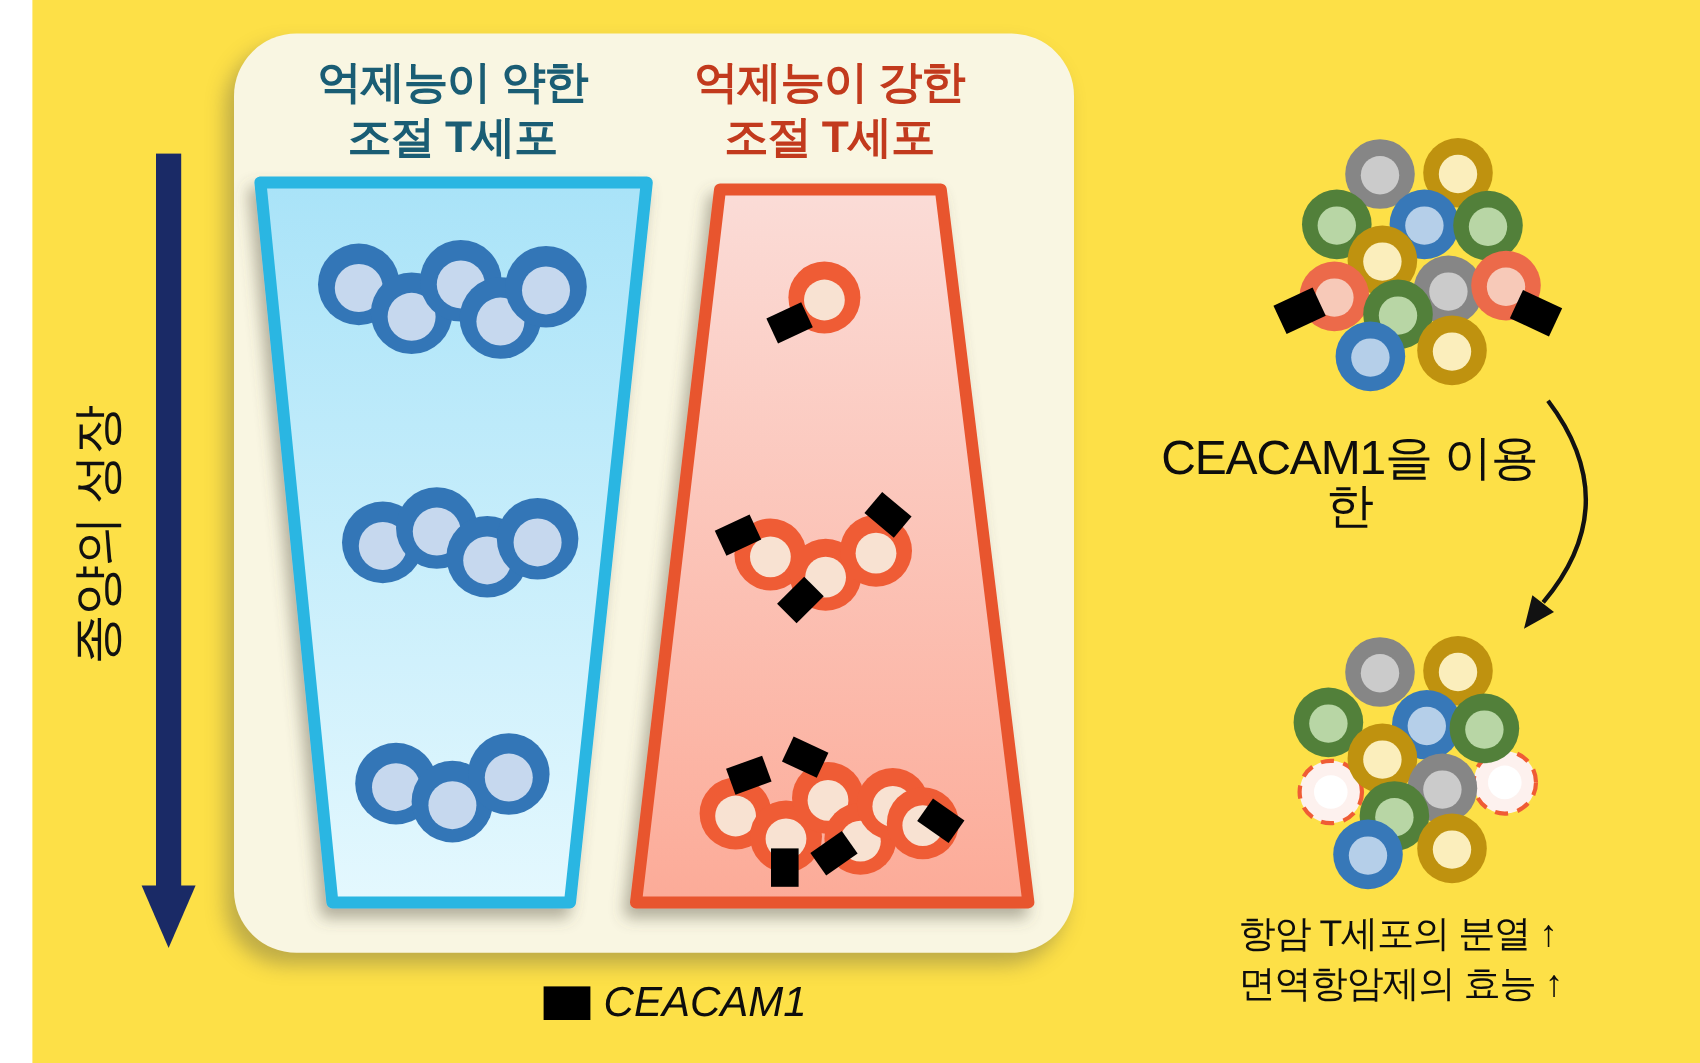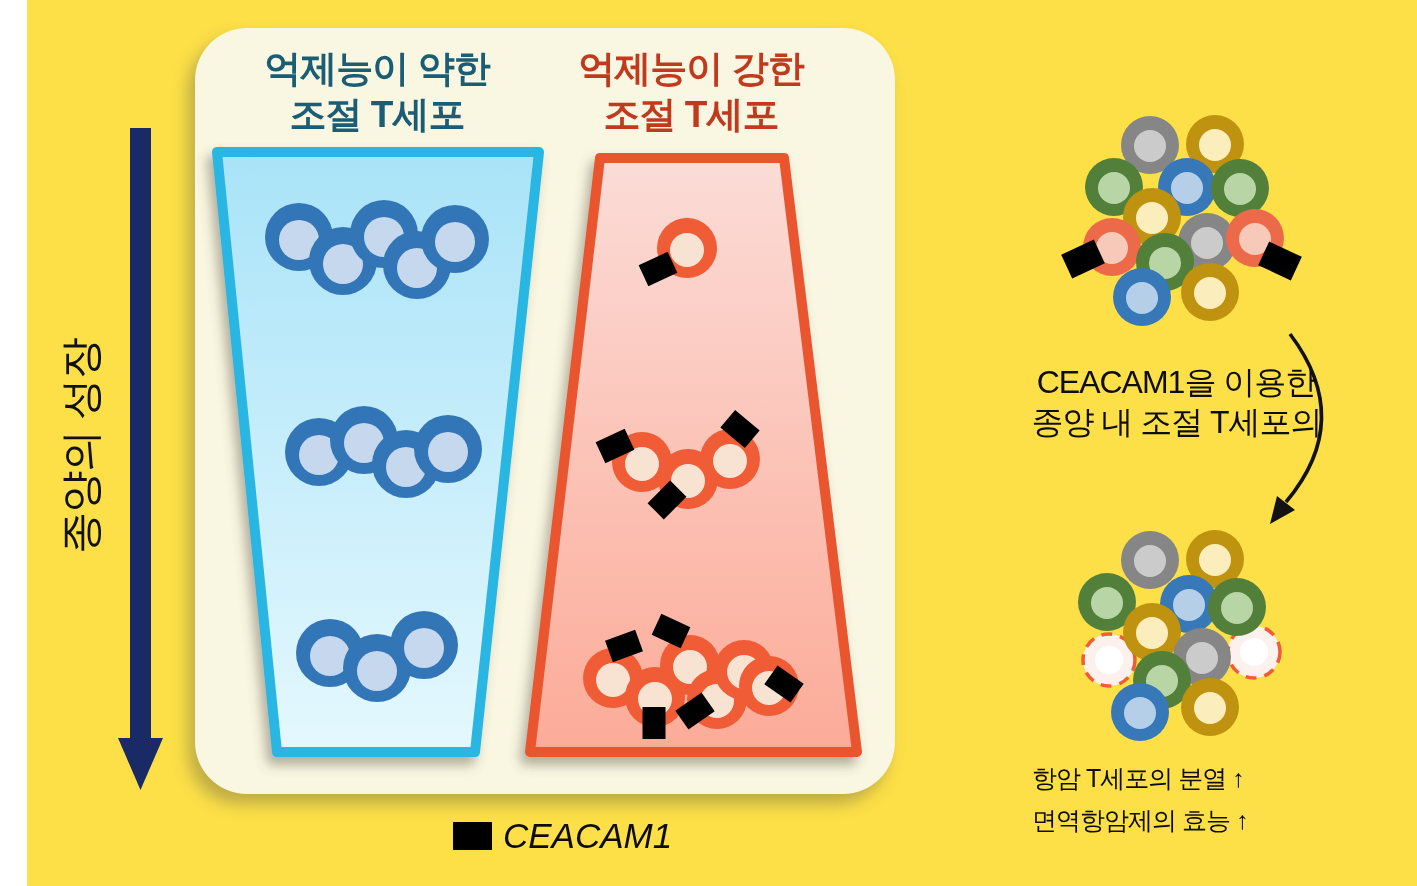--- a/index.html
+++ b/index.html
@@ -22,26 +22,26 @@
     position:absolute;left:-148px;top:420px;width:400px;height:52px;
     transform:rotate(-90deg);text-align:center;
     font-size:42px;font-weight:500;color:#111;letter-spacing:-1px;
   }
   .legend{
     position:absolute;left:426px;top:816px;display:flex;align-items:center;gap:11px;
   }
   .legend .swatch{width:39px;height:28px;}
   .legend .lab{font-size:35px;color:#0d0d0d;letter-spacing:0px;font-style:italic;}
   .process-note{
-    position:absolute;left:977px;top:362px;width:345px;text-align:center;
-    font-size:32px;line-height:40px;color:#0d0d0d;letter-spacing:-1px;
+    position:absolute;left:925px;top:362px;width:345px;text-align:center;
+    font-size:40px;line-height:40px;color:#0d0d0d;letter-spacing:-1px;
   }
   .outcome-note{
     position:absolute;left:1005px;top:757px;width:370px;text-align:left;
-    font-size:25px;line-height:42px;color:#0d0d0d;letter-spacing:-1px;
+    font-size:31px;line-height:42px;color:#0d0d0d;letter-spacing:-1px;
   }
   .line{display:block;}
 </style>
 </head>
 <body>
 
 <div class="stage">
 
   <div class="panel" style="background: rgb(249, 246, 226);"></div>
 
@@ -290,21 +290,20 @@
     </g>
   </svg>
 
   <div class="legend">
     <div class="swatch" style="background: rgb(0, 0, 0);"></div>
     <div class="lab">CEACAM1</div>
   </div>
 
   <div class="process-note">
     <span class="line">CEACAM1을 이용한</span>
-    <span class="line">종양 내 조절 T세포의</span>
   </div>
 
   <div class="outcome-note">
     <span class="line">항암 T세포의 분열 ↑</span>
     <span class="line">면역항암제의 효능 ↑</span>
   </div>
 
 </div>
 
 </body></html>

